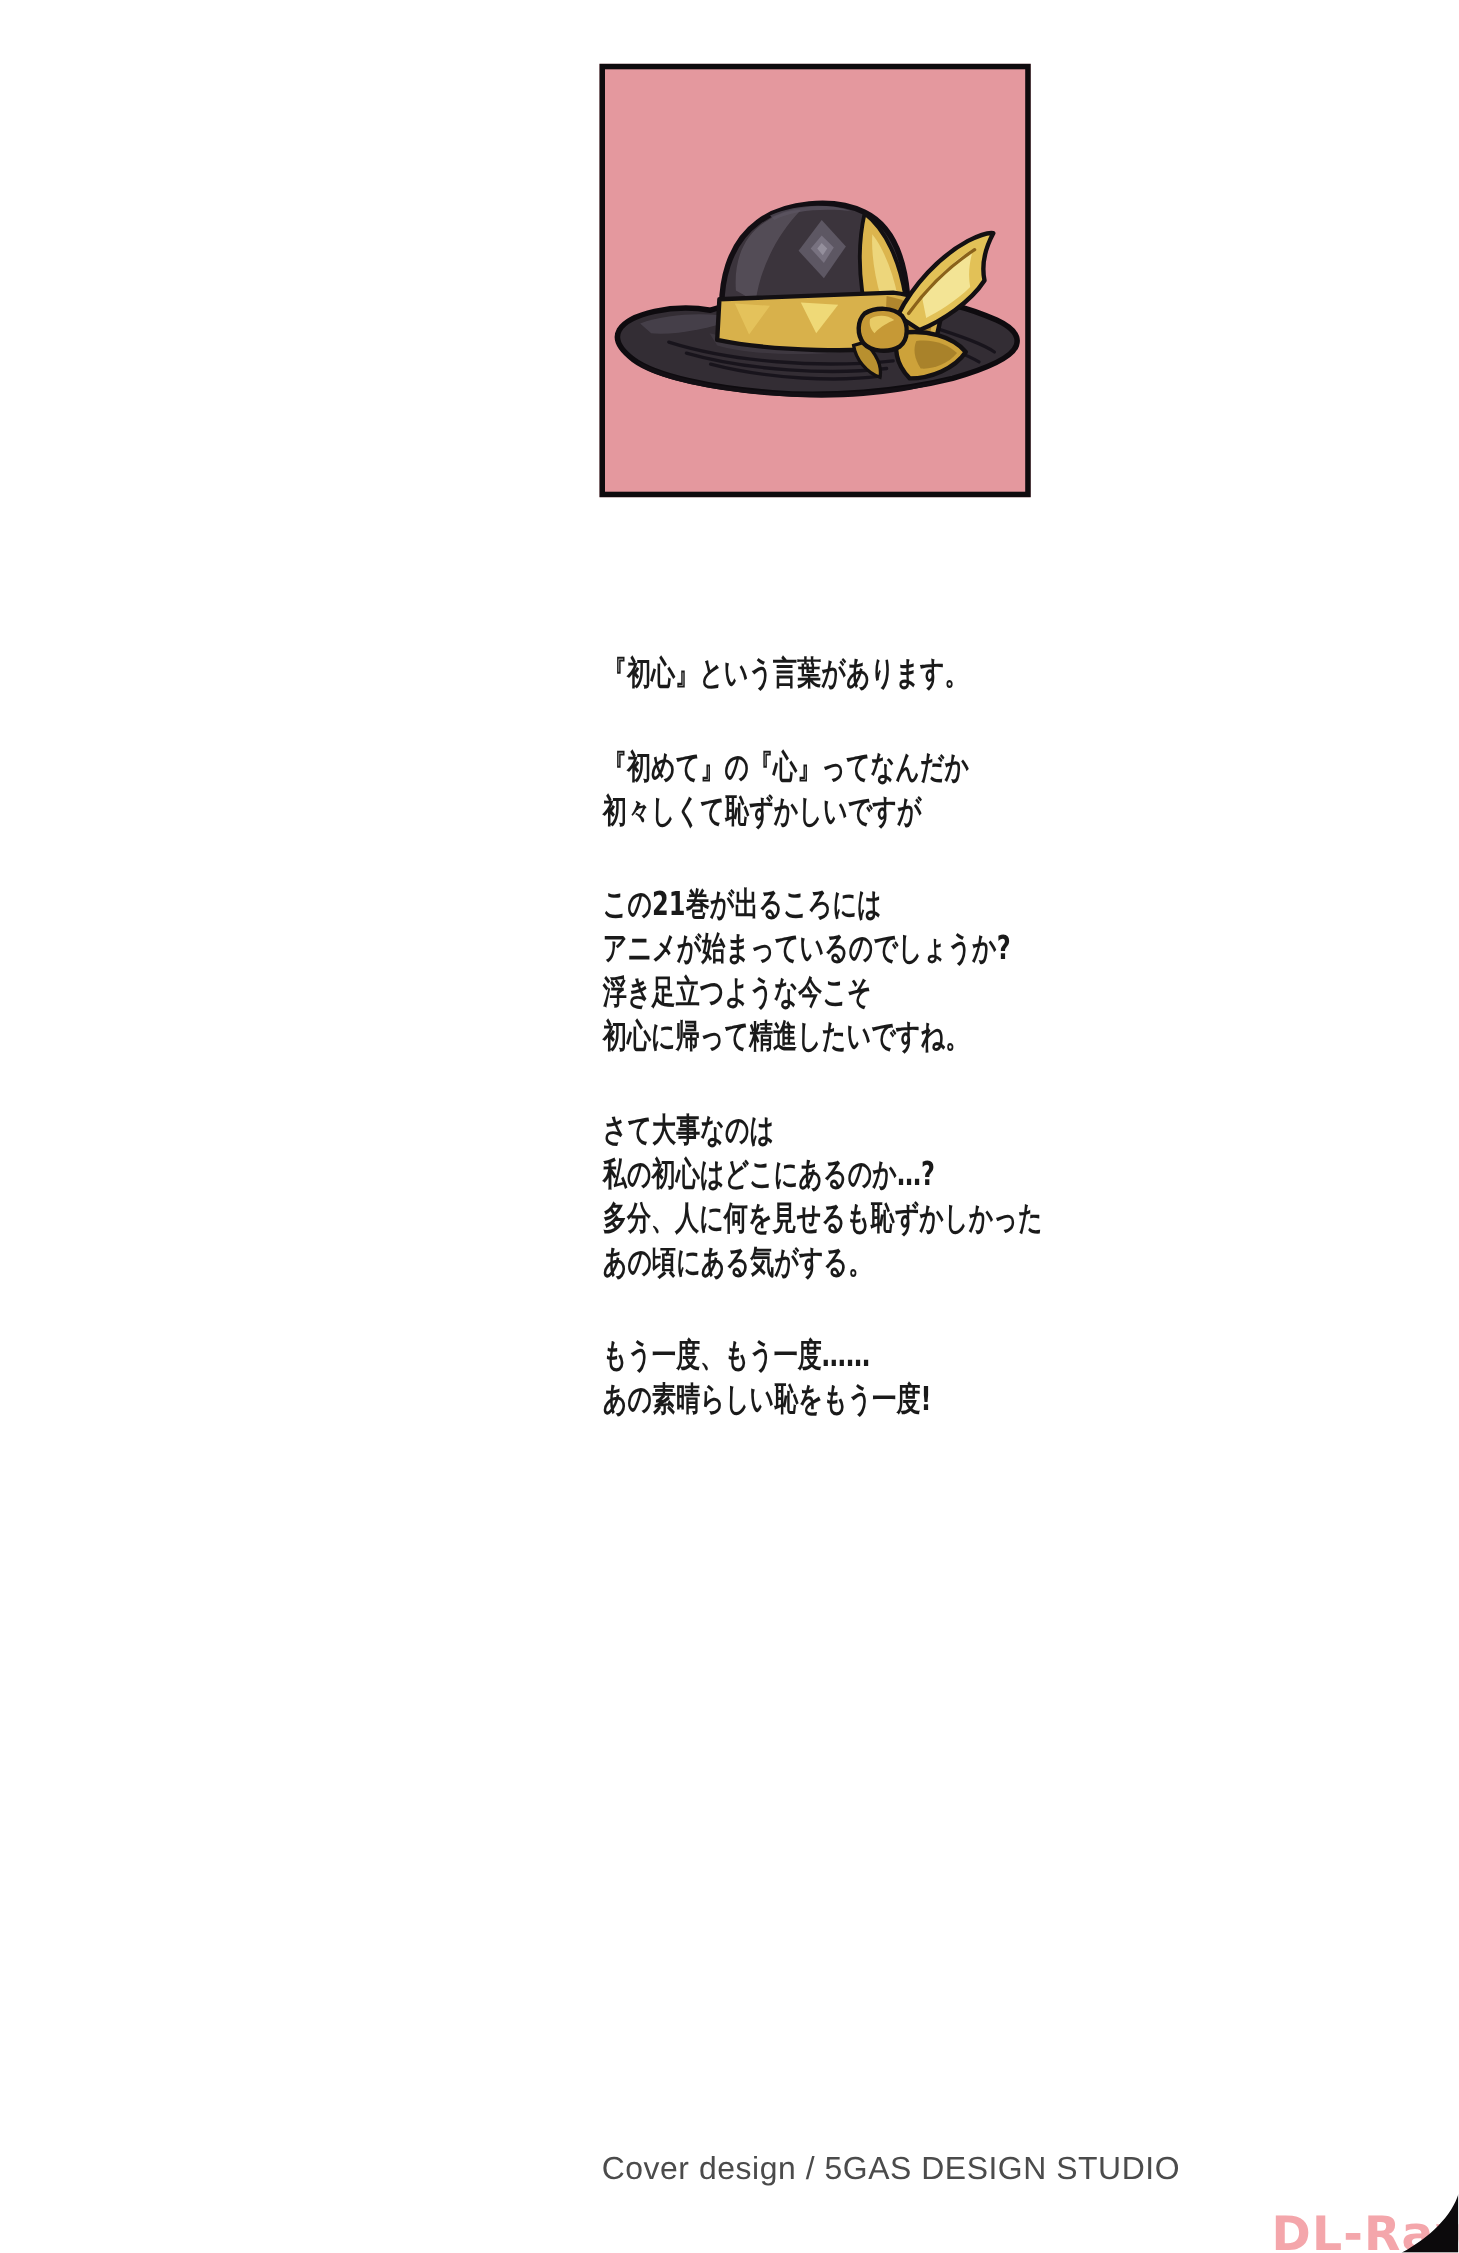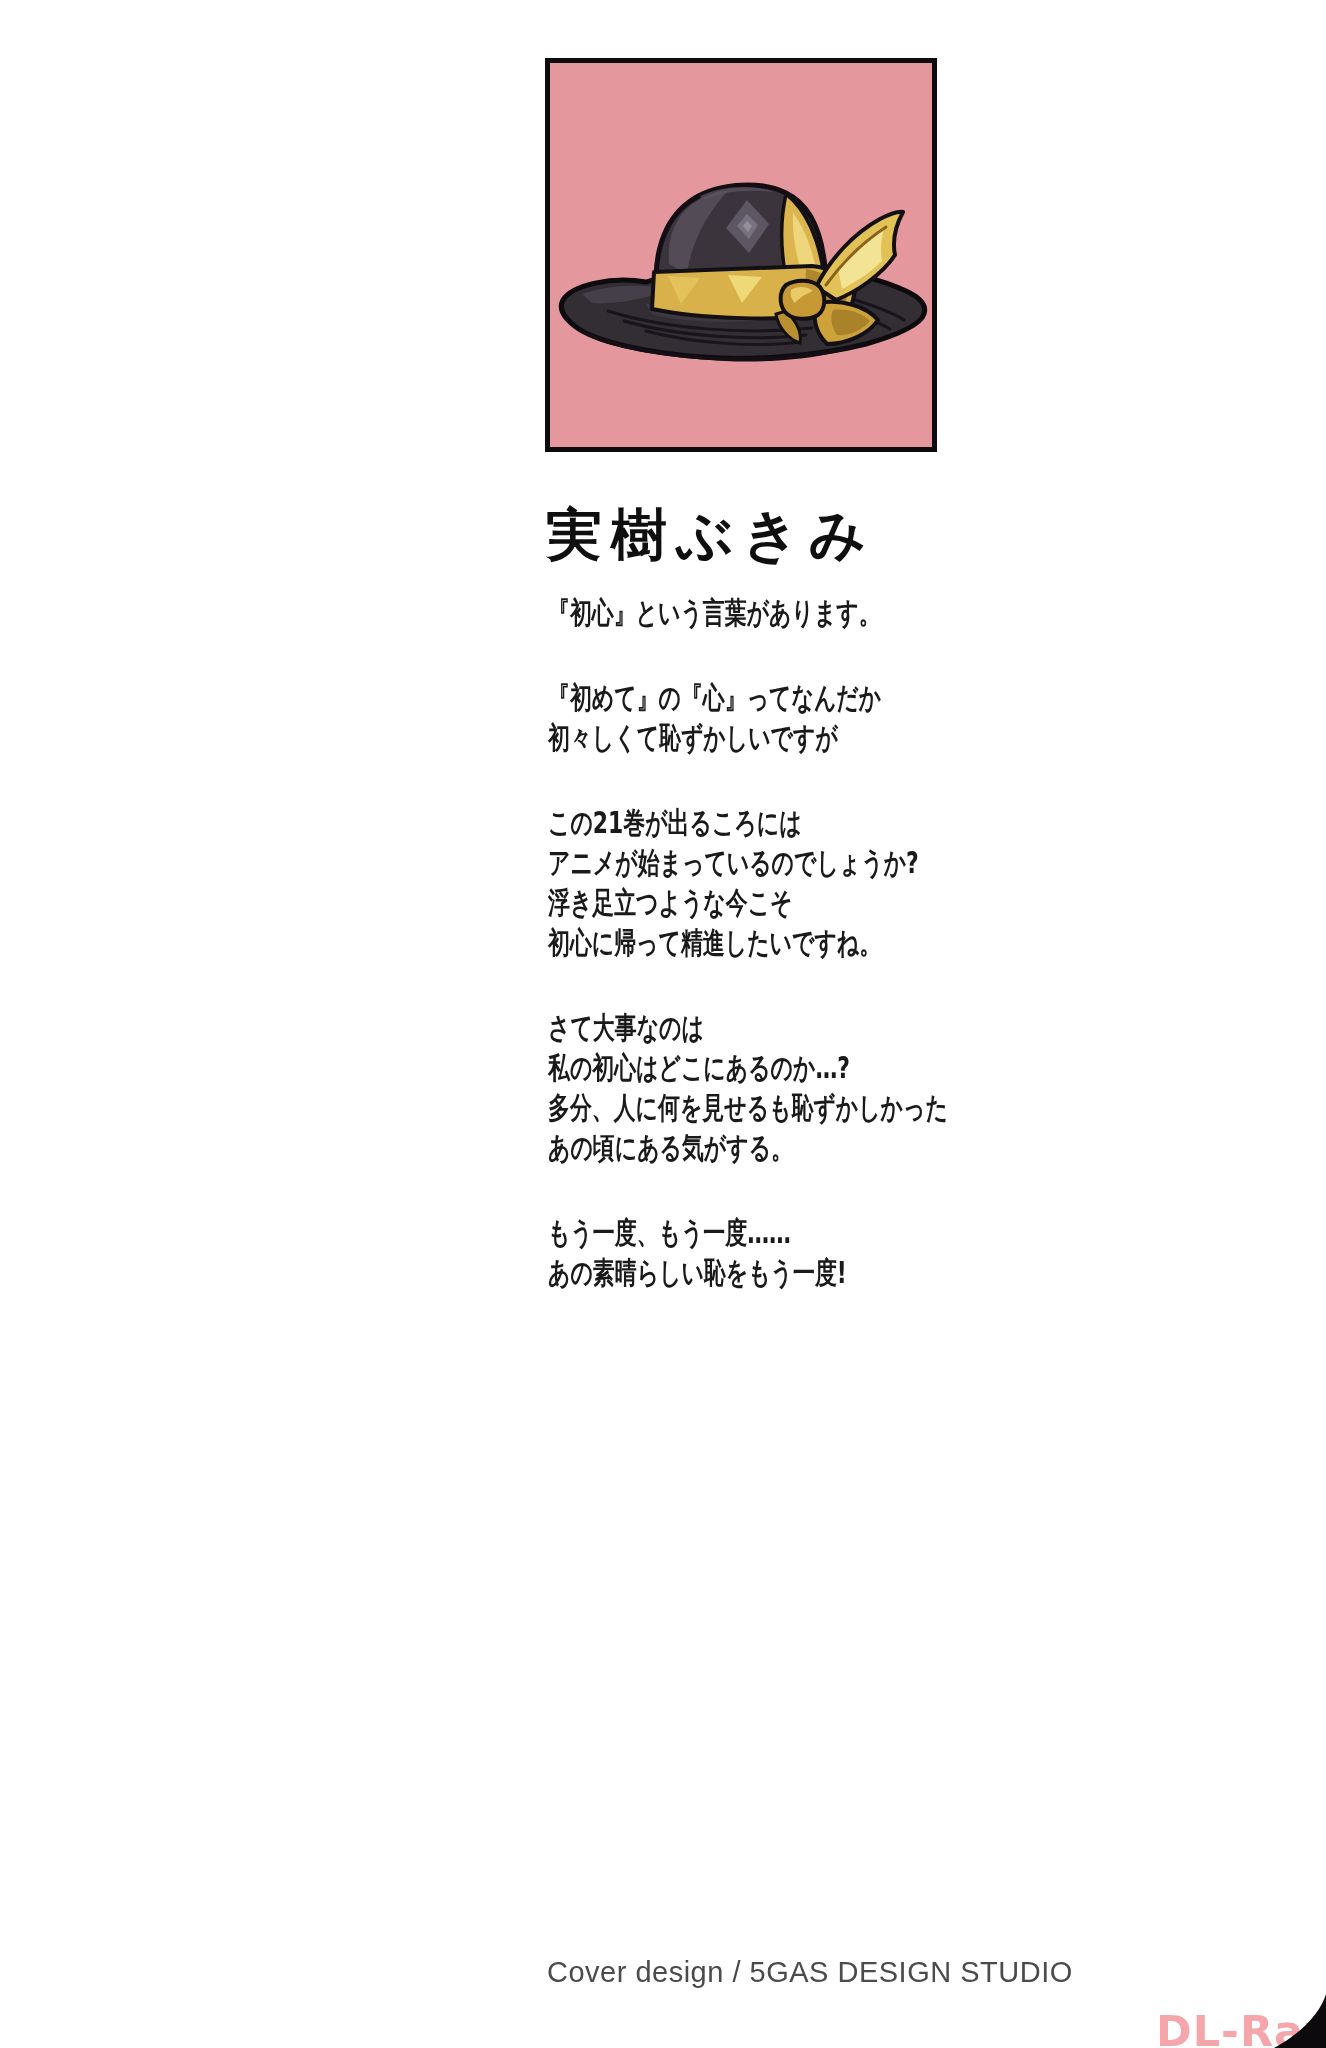--- a/index.html
+++ b/index.html
@@ -114,21 +114,20 @@
       <path d="M268,240 C292,236 316,243 328,257 C318,272 296,281 277,281 C264,268 262,252 268,240 Z" fill="#cda23a" stroke="#131013" stroke-width="4" stroke-linejoin="round"></path>
       <path d="M283,247 C298,245 312,250 320,258 C312,268 298,273 287,272 C281,263 280,254 283,247 Z" fill="#9a7524" opacity="0.7"></path>
 
       <path d="M236,248 C247,259 252,270 250,280 C238,276 228,264 226,251 Z" fill="#b8902f" stroke="#131013" stroke-width="3"></path>
 
       <path d="M236,222 C246,216 262,216 270,224 C276,232 276,246 268,252 C258,258 242,257 235,249 C229,241 229,229 236,222 Z" fill="#c69936" stroke="#131013" stroke-width="4" stroke-linejoin="round"></path>
       <path d="M241,227 C247,223 257,223 263,228 C258,230 250,234 245,240 C241,236 240,231 241,227 Z" fill="#e8cb66"></path>
     </svg>
   </div>
 
-  <h1 class="author-name">実樹ぶきみ</h1>
 
   <div class="essay">
     <p class="para">
       <span class="line">『初心』という言葉があります。</span>
     </p>
     <p class="para">
       <span class="line">『初めて』の『心』ってなんだか</span>
       <span class="line">初々しくて恥ずかしいですが</span>
     </p>
     <p class="para">

